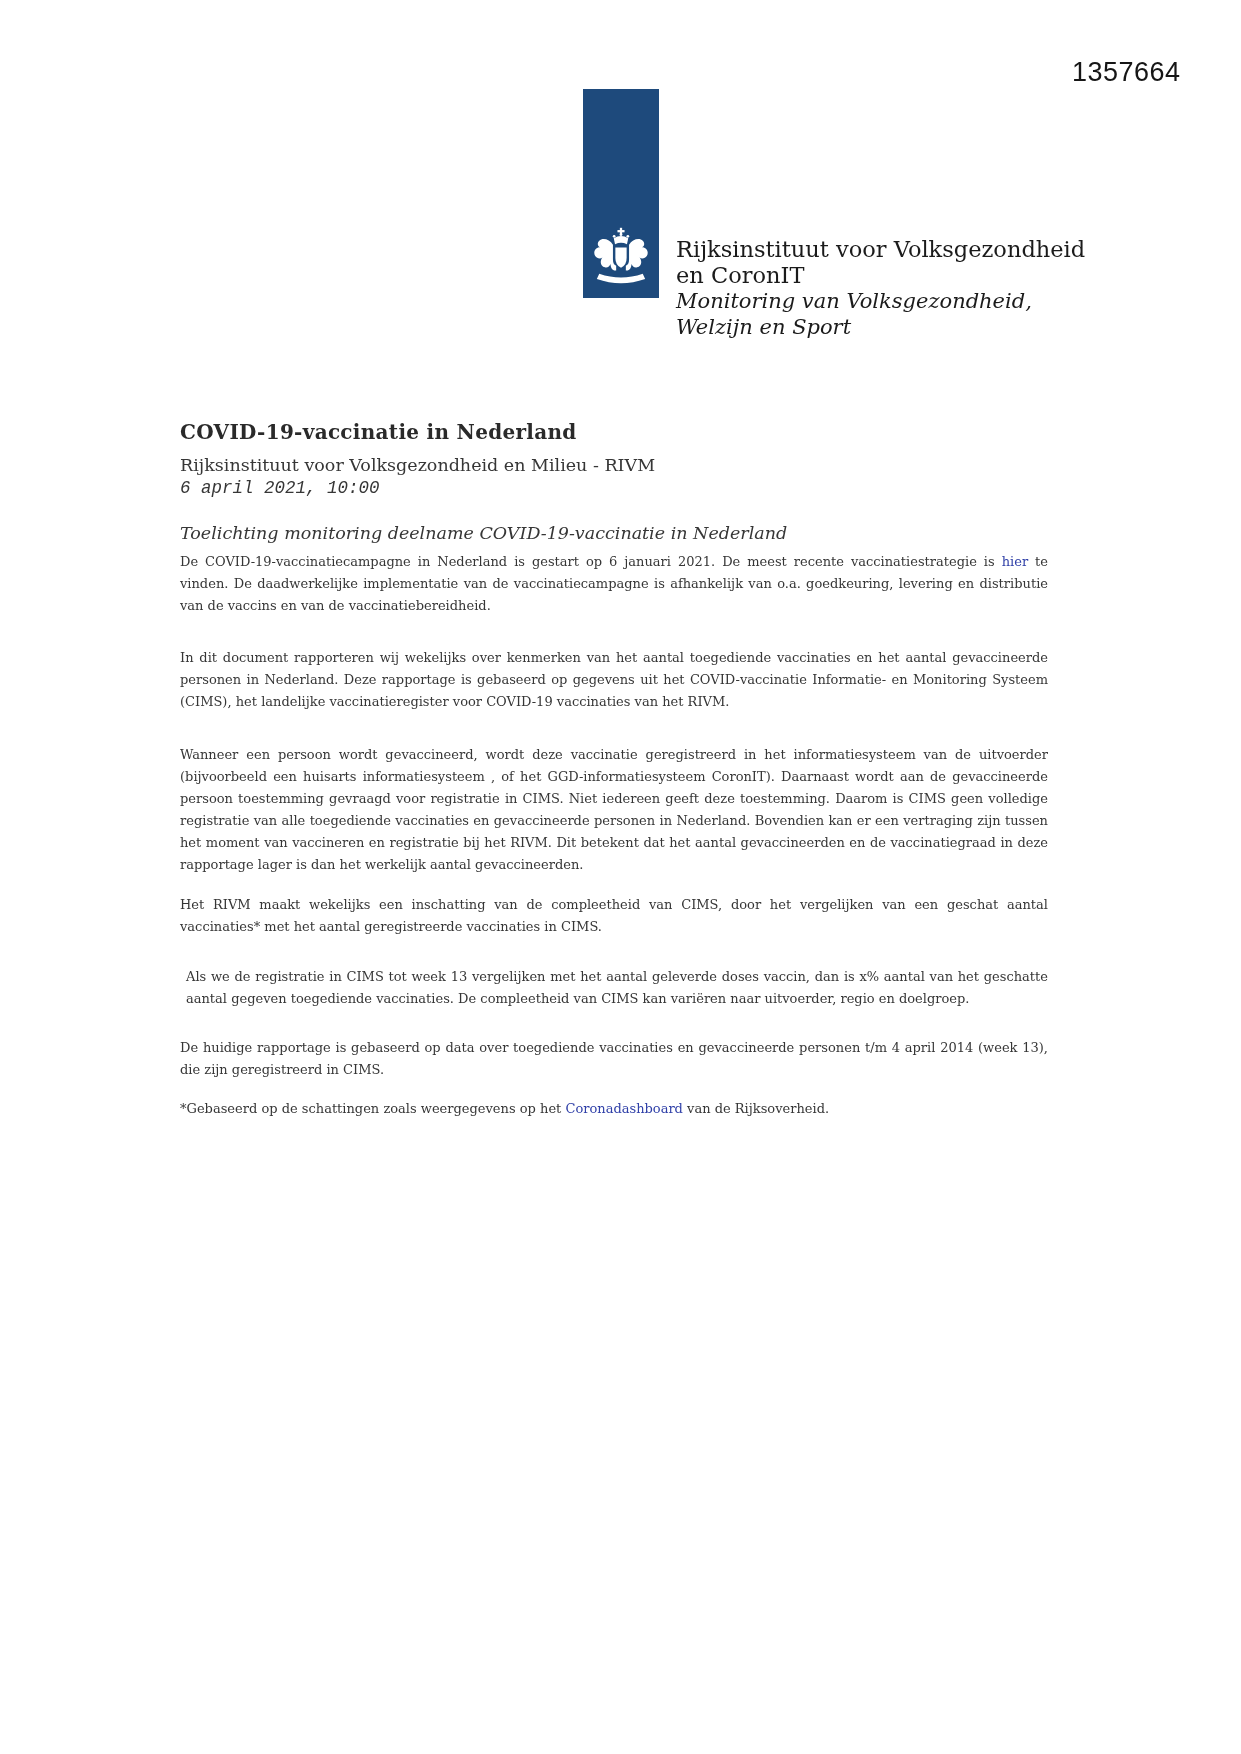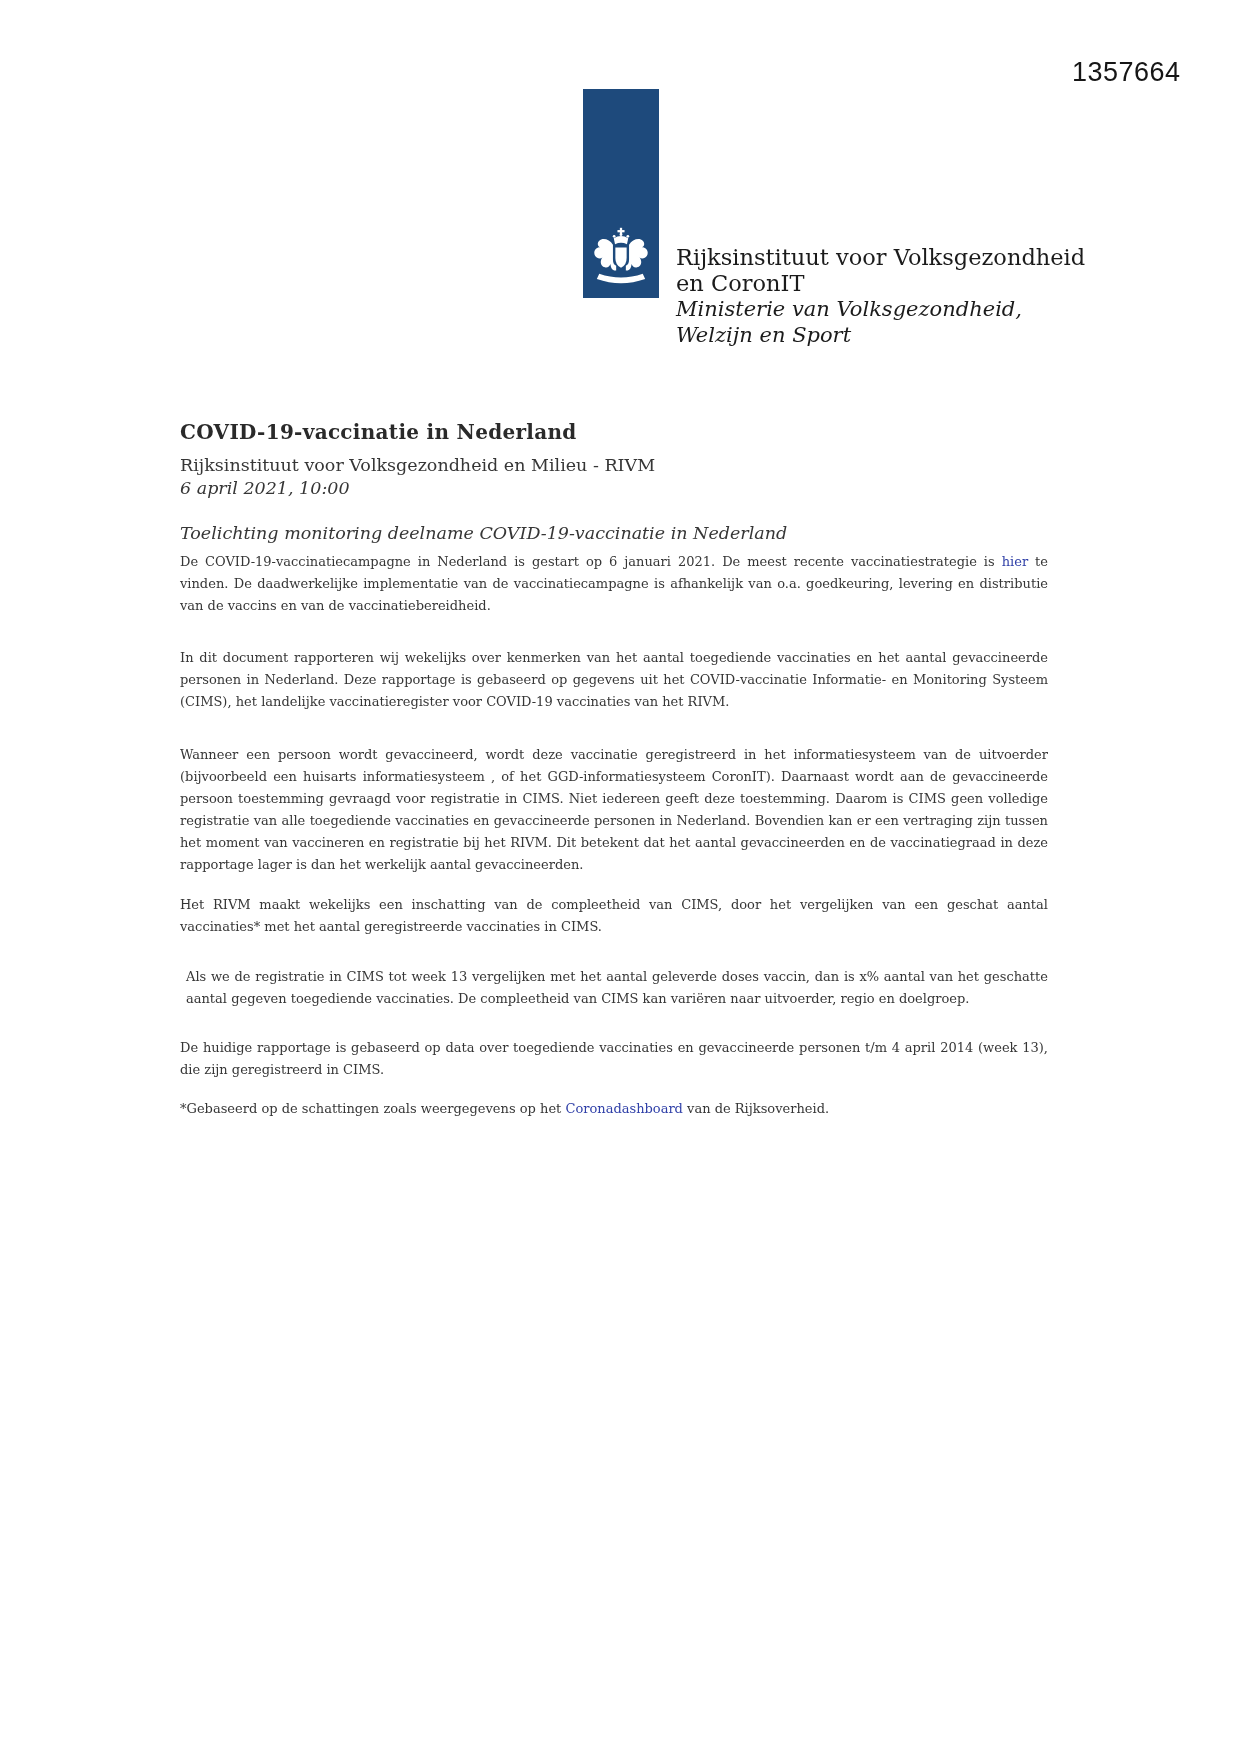--- a/index.html
+++ b/index.html
@@ -32,41 +32,41 @@
   }
   .crest {
     position: absolute;
     left: 50%;
     bottom: 7px;
     transform: translateX(-50%);
   }
   .logo-text {
     position: absolute;
     left: 676px;
-    top: 244px;
+    top: 236px;
     color: #1b1b1b;
     white-space: nowrap;
   }
   .logo-line { font-size: 22.5px; line-height: 26px; }
   .logo-line.it { font-style: italic; font-size: 21px; }
   .content {
     position: absolute;
     left: 180px;
     top: 420px;
     width: 868px;
     color: #363636;
   }
   .title {
     font-size: 20px;
     font-weight: bold;
     color: #2a2a2a;
     letter-spacing: 0.3px;
   }
   .subtitle { margin-top: 11px; font-size: 17.5px; }
-  .datetime { margin-top: 3px; font-size: 17.5px; font-style: italic; }
+  .datetime { margin-top: 3px; font-size: 17.5px; font-style: italic; font-family: Liberation Mono, monospace; }
   .section-heading { margin-top: 25px; font-size: 17.5px; font-style: italic; }
   .content p {
     font-size: 13px;
     line-height: 22px;
     text-align: justify;
   }
   .p1 { margin-top: 8px; }
   .p2 { margin-top: 30px; }
   .p3 { margin-top: 31px; }
   .p4 { margin-top: 18px; }
@@ -108,21 +108,21 @@
 
           <path d="M9 57 q27 9.5 54 0 l3 6.5 q-30 10.5 -60 0 z"></path>
         </g>
       </svg>
     </span>
   </div>
 
   <div class="logo-text">
     <div class="logo-line">Rijksinstituut voor Volksgezondheid</div>
     <div class="logo-line">en CoronIT</div>
-    <div class="logo-line it">Ministerie van Volksgezondheid,</div>
+    <div class="logo-line it">Monitoring van Volksgezondheid,</div>
     <div class="logo-line it">Welzijn en Sport</div>
   </div>
 
   <div class="content">
     <div class="title">COVID-19-vaccinatie in Nederland</div>
     <div class="subtitle">Rijksinstituut voor Volksgezondheid en Milieu - RIVM</div>
     <div class="datetime">6 april 2021, 10:00</div>
     <div class="section-heading">Toelichting monitoring deelname COVID-19-vaccinatie in Nederland</div>
 
     <p class="p1"><span>De COVID-19-vaccinatiecampagne in Nederland is gestart op 6 januari 2021. De meest recente vaccinatiestrategie is </span><a class="doc-link">hier</a><span> te vinden. De daadwerkelijke implementatie van de vaccinatiecampagne is afhankelijk van o.a. goedkeuring, levering en distributie van de vaccins en van de vaccinatiebereidheid.</span></p>

